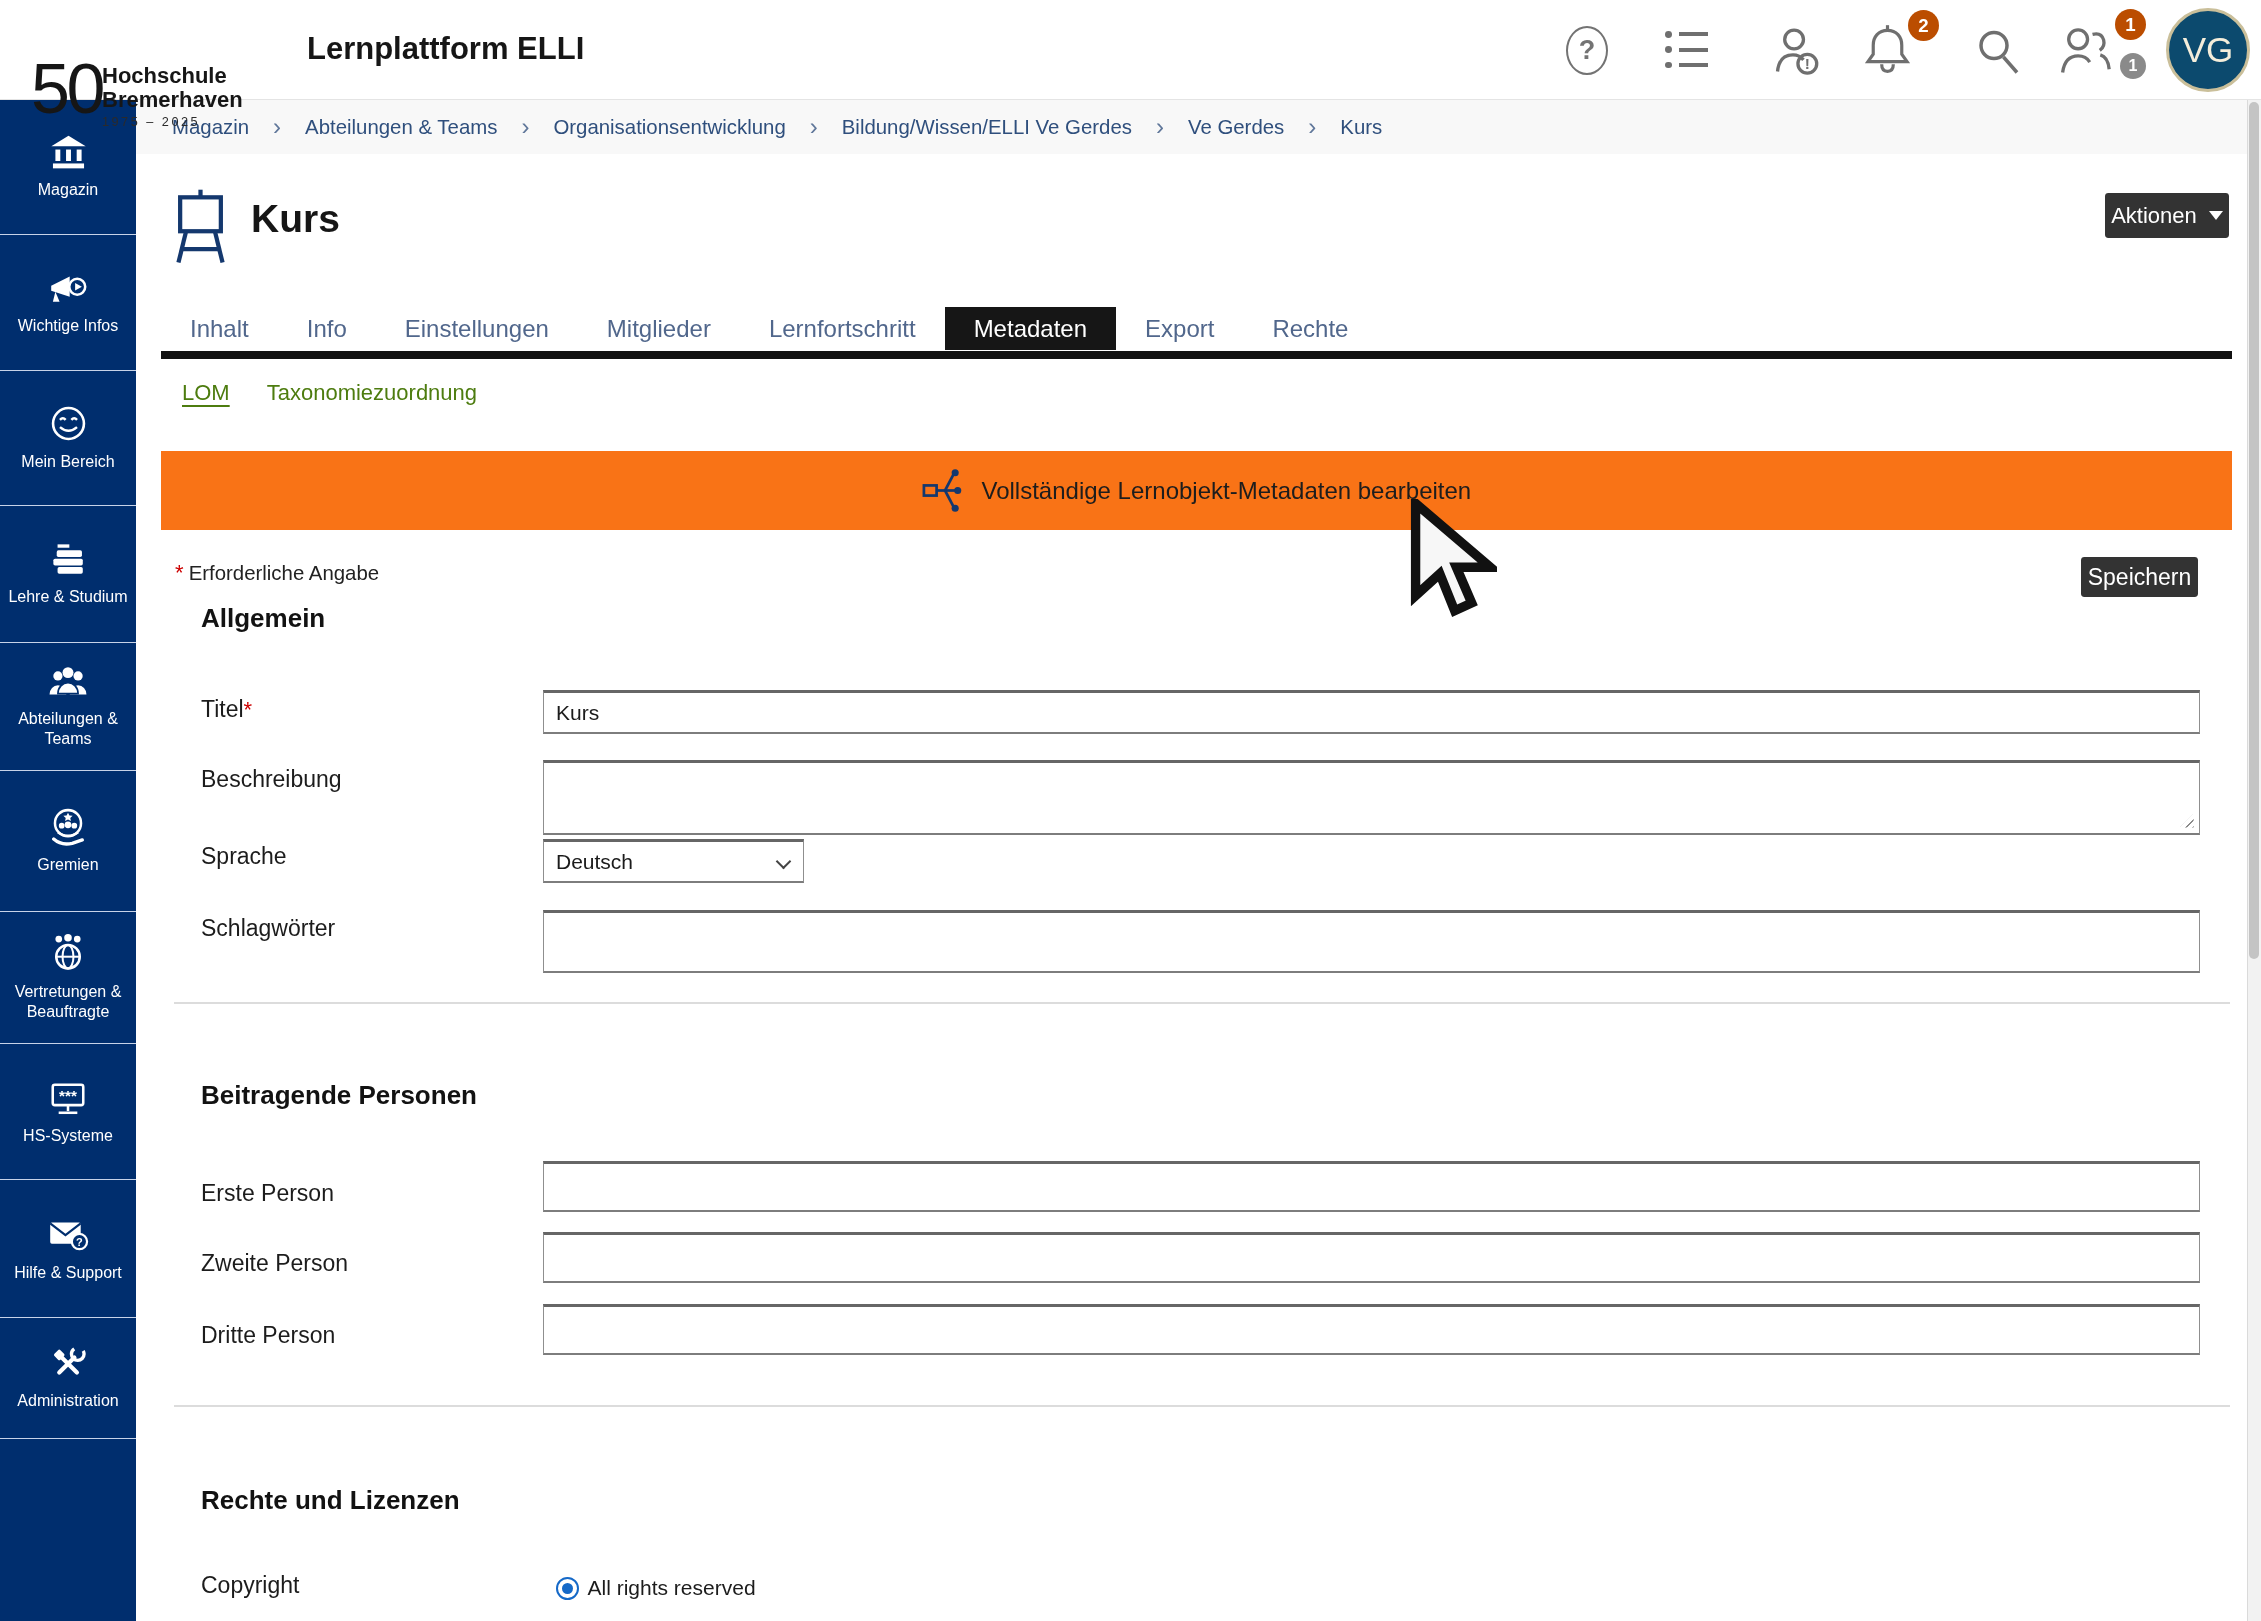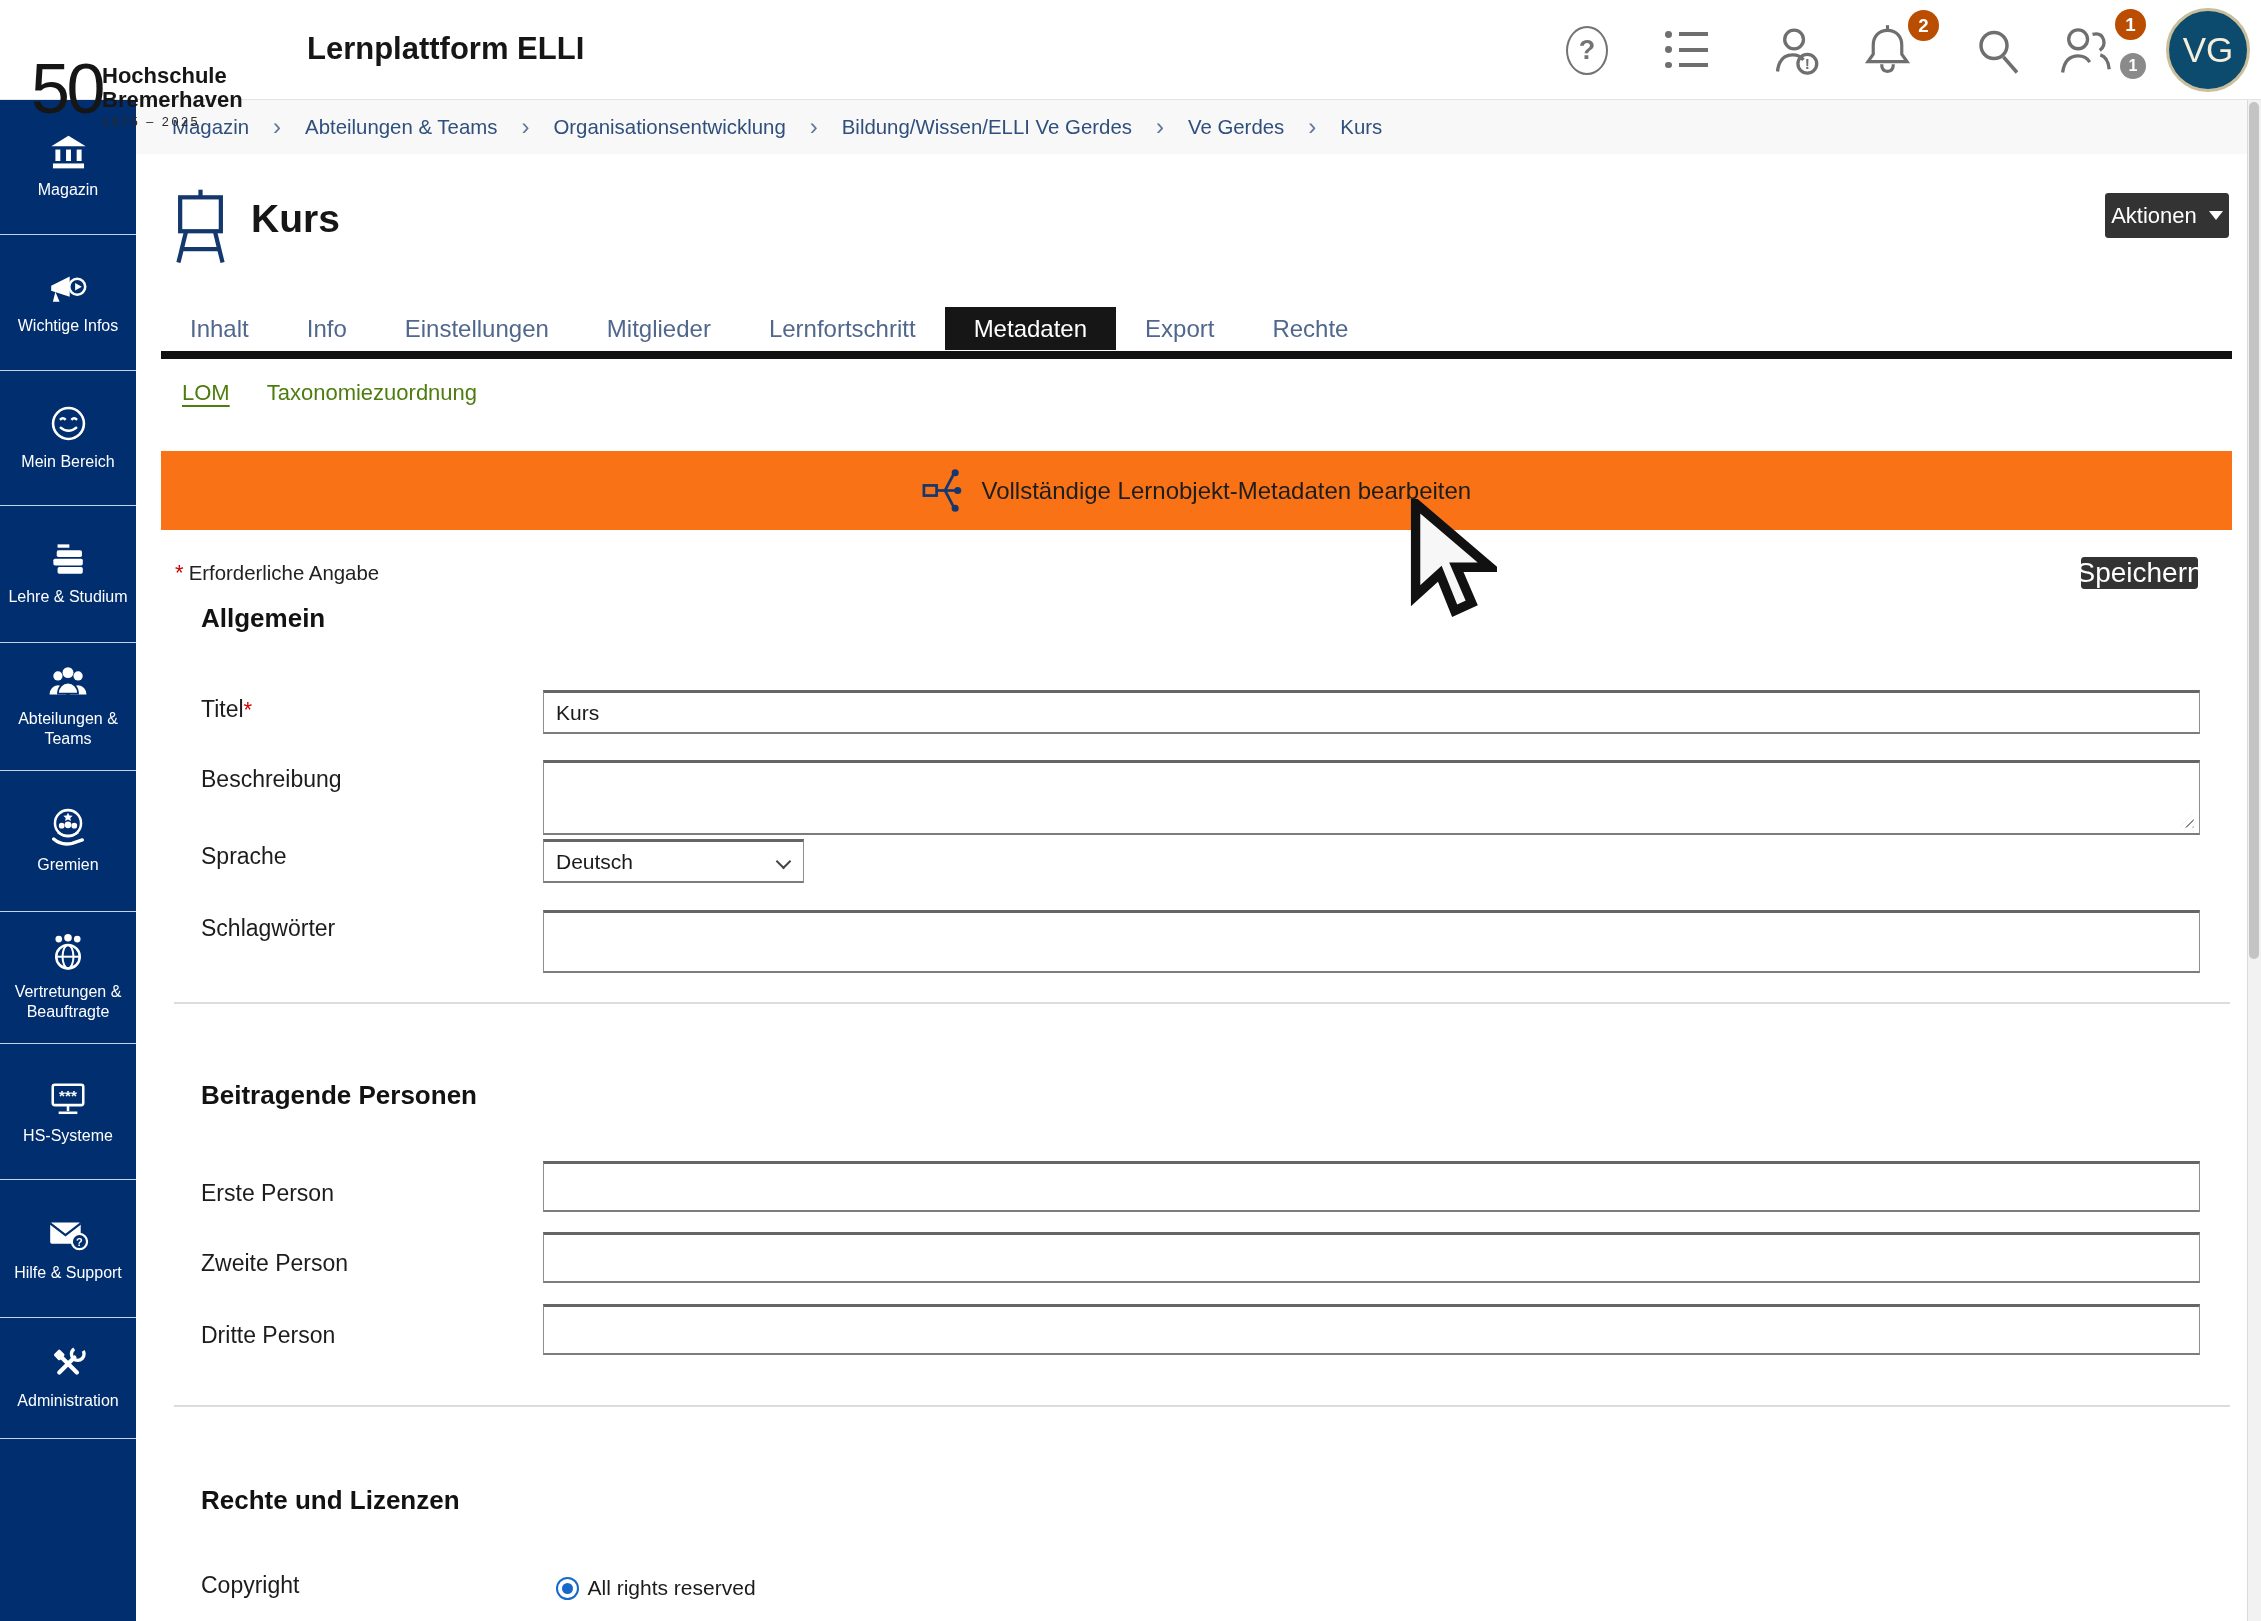--- a/index.html
+++ b/index.html
@@ -50,21 +50,21 @@
   .tab-underline { position:absolute; left:161px; top:351px; width:2071px; height:7.6px; background:#111; }
   .subtabs { position:absolute; left:182px; top:380px; display:flex; gap:37px; }
   .subtab { font-size:22px; color:#4d7c0f; cursor:pointer; }
   .subtab.active { text-decoration:underline; text-underline-offset:5.1px; }
   
   .banner { position:absolute; left:161px; top:451px; width:2071px; height:79px; background:#f97316; display:flex; align-items:center; justify-content:center; gap:18.7px; cursor:pointer; }
   .banner-label { font-size:24px; color:#1d1d1d; }
   
   .required-note { position:absolute; left:175px; top:560px; font-size:20.4px; color:#222; }
   .req-star { color:#cc0000; font-size:22px; margin-right:5.1px; }
-  .save-btn { position:absolute; left:2081px; top:557px; width:117px; height:32px; font-size:28px; }
+  .save-btn { position:absolute; left:2081px; top:557px; width:117px; height:40px; font-size:23px; }
   .h2 { position:absolute; font-size:26px; font-weight:bold; color:#121212; }
   .f-label { position:absolute; font-size:23px; color:#1c1c1c; }
   .f-input, .f-select, .f-textarea {
     position:absolute; background:#fff; color:#1b1b1b; font-family:inherit; font-size:21px;
     border:1.7px solid #8f8f8f; border-top:3.4px solid #666; border-bottom:2.5px solid #7d7d7d;
     padding:0 12px; outline:none;
   }
   .f-textarea { resize:none; padding-top:6.8px; }
   .resize-grip { position:absolute; width:13.6px; height:13.6px; clip-path:polygon(100% 0,100% 100%,0 100%);
     background:repeating-linear-gradient(315deg,#8a8a8a 0 1.7px,transparent 1.7px 5.1px); }

